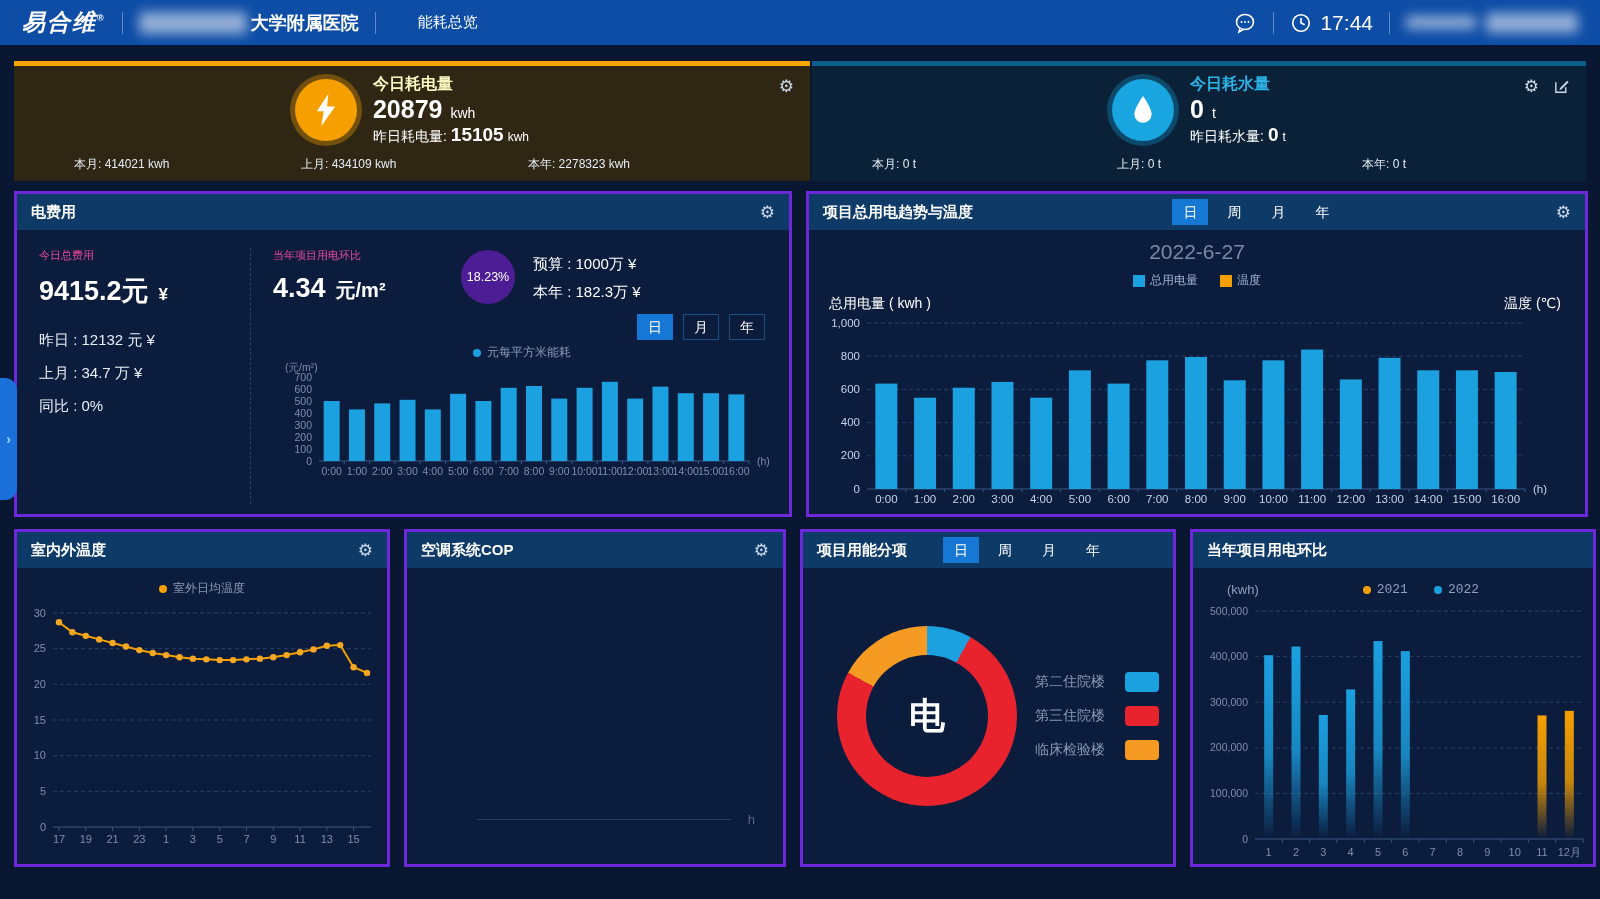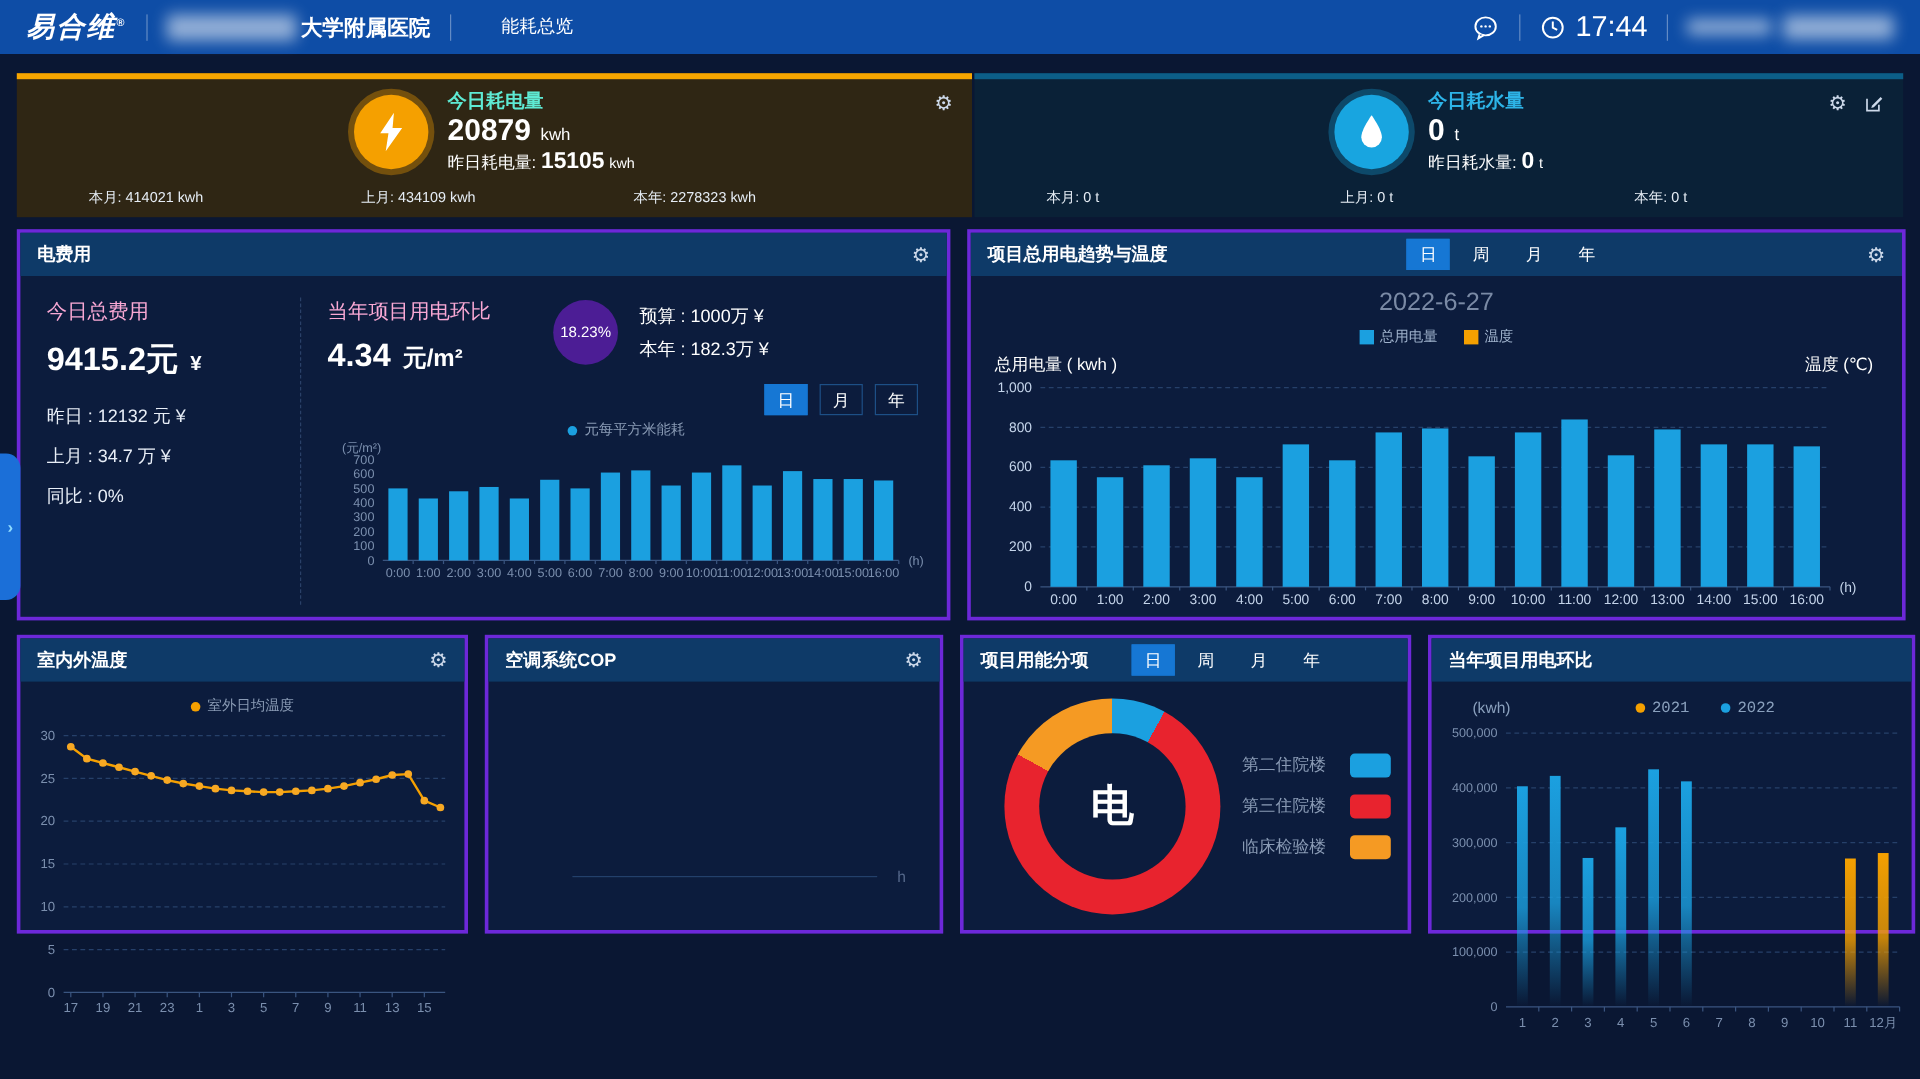--- a/index.html
+++ b/index.html
@@ -11,21 +11,21 @@
     justify-content:space-between; padding:0 22px; }
   .nav-left, .nav-right { display:flex; align-items:center; }
   .logo { font-size:23px; font-weight:bold; font-style:italic; color:#fff; letter-spacing:2px; }
   .logo sup { font-size:9px; font-style:normal; }
   .nav-divider { width:1px; height:22px; background:rgba(255,255,255,.35); margin:0 16px; }
   .blur-block { display:inline-block; background:rgba(255,255,255,.55); border-radius:3px; filter:blur(6px); }
   .org { display:flex; align-items:center; gap:4px; }
   .org-text { font-size:18px; font-weight:bold; color:#fff; }
   .nav-menu-item { font-size:15px; color:#fff; margin-left:26px; cursor:pointer; }
   .icon svg { display:block; }
-  .time { font-size:24px; color:#fff; margin-left:8px; }
+  .time { font-size:21px; color:#fff; margin-left:8px; }
   .user-blur { display:flex; align-items:center; gap:10px; }
 
   
   .edge-expander { position:absolute; left:0; top:378px; width:17px; height:122px;
     background:#1b6fd8; border-radius:0 12px 12px 0; display:flex; align-items:center;
     justify-content:center; cursor:pointer; z-index:5; }
   .edge-expander .chev { color:#8fdcff; font-size:14px; font-weight:bold; }
 
   
   .content { padding:16px 14px 0 14px; }
@@ -35,53 +35,53 @@
   .stat-card.elec { flex:0 0 796px; background:#2f2614; border-top:5px solid #f7a600; }
   .stat-card.water { background:#0a2137; border-top:5px solid #0c5e88; }
   .card-icons { position:absolute; top:12px; right:16px; display:flex; gap:14px; color:#cdd9ea; }
   .gear { font-size:17px; color:#cdd9ea; cursor:pointer; line-height:1; }
   .card-center { display:flex; align-items:center; justify-content:center; gap:16px; height:88px; }
   .icon-circle { width:62px; height:62px; border-radius:50%; display:flex; align-items:center;
     justify-content:center; }
   .icon-circle.orange { background:#f5a000; box-shadow:0 0 0 5px rgba(245,160,0,.35); }
   .icon-circle.blue { background:#18a5e0; box-shadow:0 0 0 5px rgba(24,165,224,.3); }
   .card-title { font-size:16px; font-weight:bold; }
-  .card-title.orange { color:#5eead4; }
+  .card-title.orange { color:#fef9c3; }
   .card-title.cyan { color:#2db4e8; }
   .card-value b { font-size:25px; color:#fff; }
   .card-value .unit { font-size:14px; color:#fff; margin-left:8px; }
   .card-yesterday { font-size:14px; color:#fff; }
   .card-yesterday b { font-size:19px; margin:0 4px; }
   .card-yesterday .unit { font-size:12px; }
   .card-stats { position:absolute; bottom:8px; left:0; right:0; display:flex;
     padding:0 180px 0 60px; justify-content:space-between; font-size:12px; color:#e6edf5; }
 
   
   .row2 { display:flex; gap:14px; margin-top:10px; height:326px; }
-  .row3 { display:flex; gap:14px; margin-top:12px; height:249px; }
+  .row3 { display:flex; gap:14px; margin-top:12px; height:338px; }
   .panel { background:#0c1c3d; border:3px solid #6d28d9; display:flex; flex-direction:column; }
   .panel-header { height:36px; flex:0 0 36px; background:#0e3a68; display:flex; align-items:center;
     padding:0 14px; }
   .panel-title { font-size:15px; font-weight:bold; color:#fff; }
   .panel-header .gear { margin-left:auto; }
   .panel-body { flex:1; position:relative; }
 
   .tabs { display:flex; gap:8px; }
   .tab { min-width:36px; height:26px; line-height:24px; text-align:center; color:#fff;
     font-size:14px; cursor:pointer; border:1px solid transparent; }
   .tab.boxed { border-color:#1d4f86; }
   .tab.active { background:#1677d4; border-color:#1677d4; }
   .hdr-tabs { margin-left:auto; margin-right:16px; }
   .hdr-tabs-inline { margin-left:36px; }
 
   
   .panel.elec-cost { flex:0 0 762px; }
   .ec-body { display:flex; padding:18px 18px 10px 22px; height:100%; }
   .ec-left { width:212px; border-right:1px dashed #2a4068; padding-right:10px; }
-  .ec-label { font-size:17px; color:#f9a8d4; margin-bottom:10px; }
+  .ec-label { font-size:11px; color:#ec4899; margin-bottom:10px; }
   .ec-big { font-size:27px; font-weight:bold; color:#fff; margin-bottom:14px; }
   .ec-big .cur { font-size:17px; font-weight:bold; margin-left:10px; }
   .ec-row { font-size:15px; color:#e8eef7; line-height:33px; }
   .ec-right { flex:1; padding-left:22px; display:flex; flex-direction:column; }
   .ec-top { display:flex; align-items:flex-start; gap:18px; }
   .sqm-val { font-size:27px; font-weight:bold; color:#fff; }
   .sqm-val .u { font-size:20px; margin-left:10px; }
   .pct-circle { width:54px; height:54px; border-radius:50%; display:flex; align-items:center;
     justify-content:center; font-size:12.5px; color:#fff; margin-top:2px; }
   .budget-col { font-size:15px; color:#fff; line-height:28px; padding-top:2px; }

